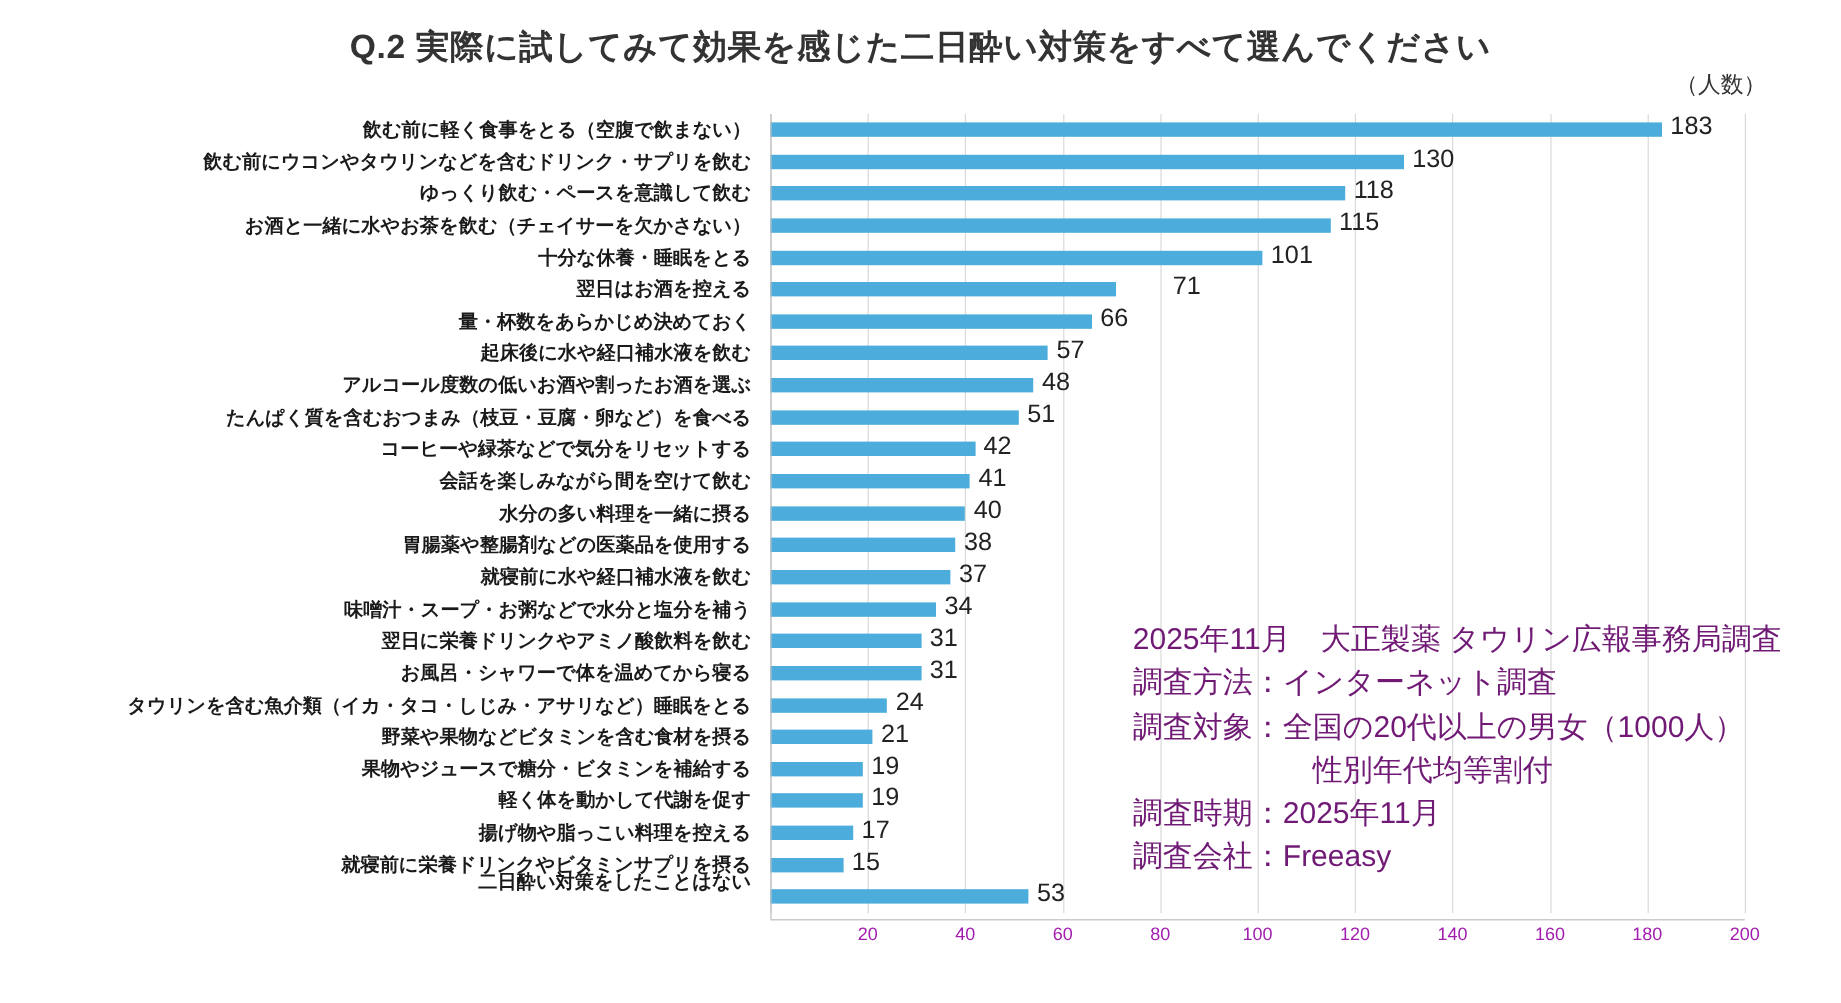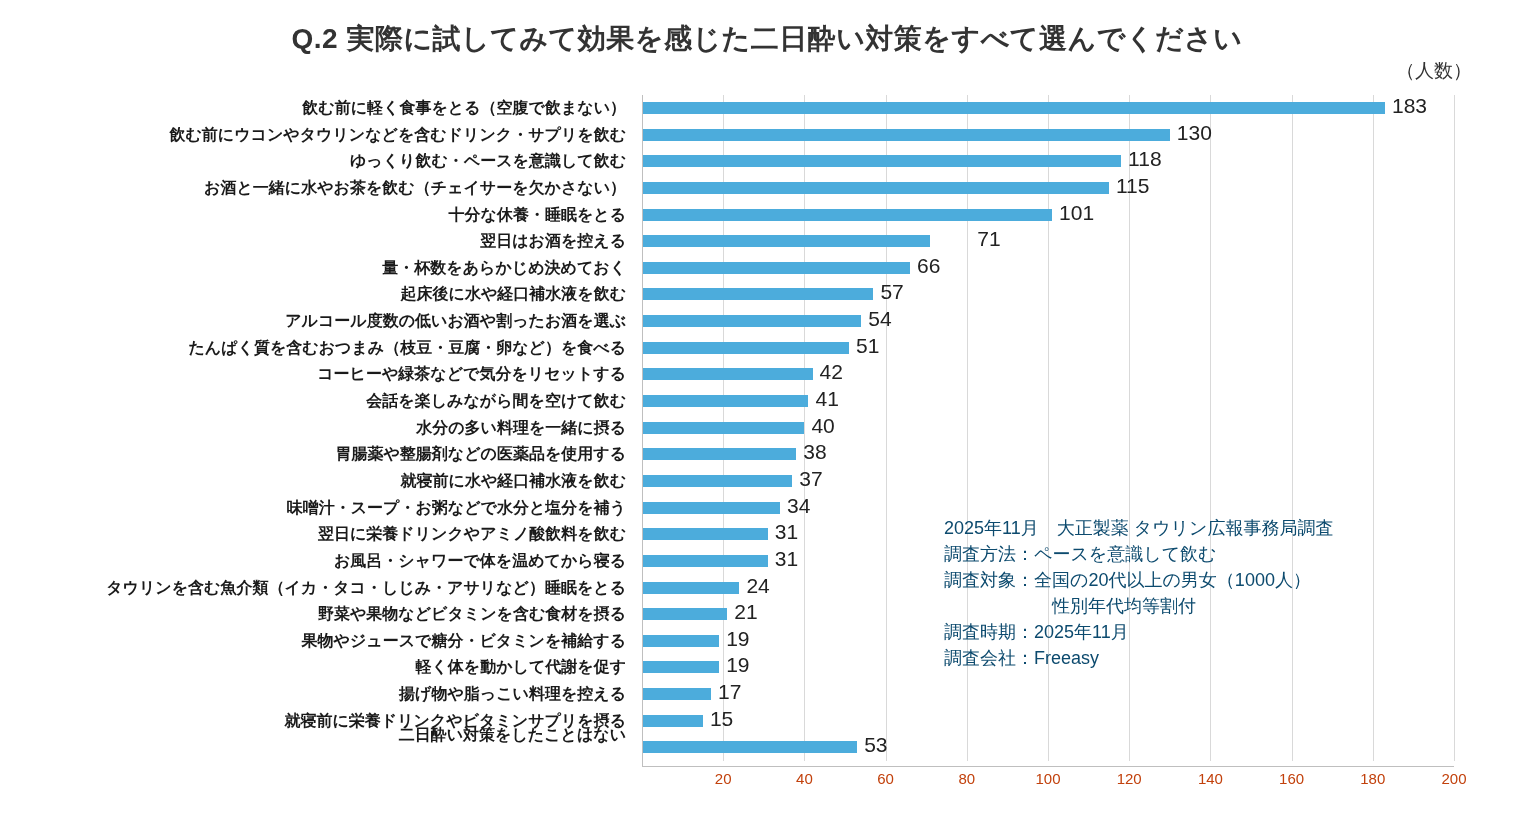--- a/index.html
+++ b/index.html
@@ -117,32 +117,32 @@
     position: absolute;
     left: 642px;
     top: 770px;
     width: 812px;
     height: 24px;
   }
   #x-ticks .tick {
     position: absolute;
     top: 0;
     font-size: 15px;
-    color: #c2410c;
+    color: #a21caf;
     transform: translateX(-50%);
     white-space: nowrap;
   }
 
   #note-box {
     position: absolute;
     left: 944px;
     top: 515px;
-    font-size: 18px;
+    font-size: 25px;
     line-height: 1.45;
-    color: #0c4a6e;
+    color: #701a75;
     white-space: pre;
   }
   #note-box div {
     white-space: pre;
   }
 </style>
 </head>
 <body>
 
 <div id="chart-root">
@@ -217,21 +217,21 @@
       <div class="row" style="top: 159.84px; width: 812px;">
         <div class="bar" style="width: 267.96px; background: rgb(76, 172, 220);"></div>
         <div class="value" style="left: 274.96px;">66</div>
       </div>
       <div class="row" style="top: 186.48px; width: 812px;">
         <div class="bar" style="width: 231.42px; background: rgb(76, 172, 220);"></div>
         <div class="value" style="left: 238.42px;">57</div>
       </div>
       <div class="row" style="top: 213.12px; width: 812px;">
         <div class="bar" style="width: 219.24px; background: rgb(76, 172, 220);"></div>
-        <div class="value" style="left: 226.24px;">54</div>
+        <div class="value" style="left: 226.24px;">48</div>
       </div>
       <div class="row" style="top: 239.76px; width: 812px;">
         <div class="bar" style="width: 207.06px; background: rgb(76, 172, 220);"></div>
         <div class="value" style="left: 214.06px;">51</div>
       </div>
       <div class="row" style="top: 266.4px; width: 812px; text-align: center;">
         <div class="bar" style="width: 170.52px; background: rgb(76, 172, 220);"></div>
         <div class="value" style="left: 177.52px;">42</div>
       </div>
       <div class="row" style="top: 293.04px; width: 812px;">
@@ -300,15 +300,15 @@
       <div class="tick" style="left: 243.6px;">60</div>
       <div class="tick" style="left: 324.8px;">80</div>
       <div class="tick" style="left: 406px;">100</div>
       <div class="tick" style="left: 487.2px;">120</div>
       <div class="tick" style="left: 568.4px;">140</div>
       <div class="tick" style="left: 649.6px;">160</div>
       <div class="tick" style="left: 730.8px;">180</div>
       <div class="tick" style="left: 812px;">200</div>
     </div>
 
-  <div id="note-box"><div>2025年11月　大正製薬 タウリン広報事務局調査</div><div>調査方法：ペースを意識して飲む</div><div>調査対象：全国の20代以上の男女（1000人）</div><div>　　　　　　性別年代均等割付</div><div>調査時期：2025年11月</div><div>調査会社：Freeasy</div></div>
+  <div id="note-box"><div>2025年11月　大正製薬 タウリン広報事務局調査</div><div>調査方法：インターネット調査</div><div>調査対象：全国の20代以上の男女（1000人）</div><div>　　　　　　性別年代均等割付</div><div>調査時期：2025年11月</div><div>調査会社：Freeasy</div></div>
 
 </div>
 
 </body></html>

